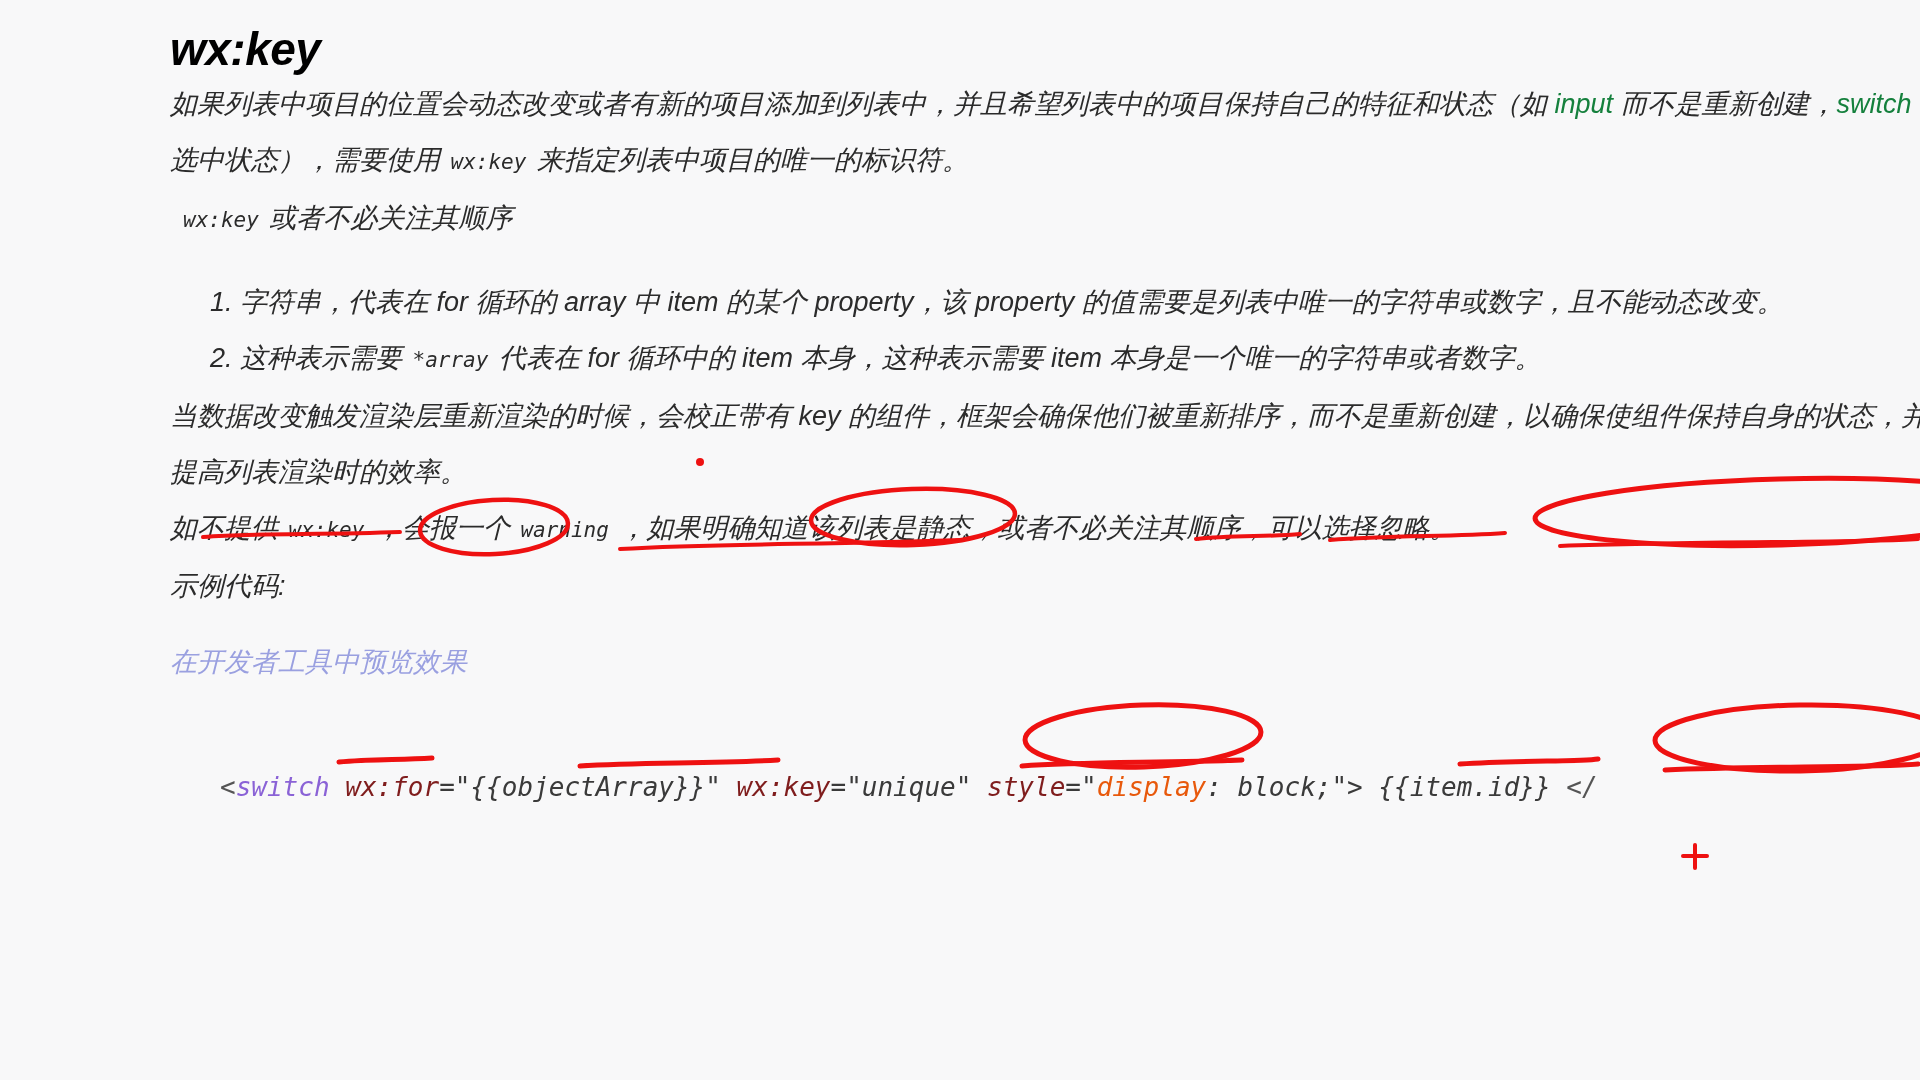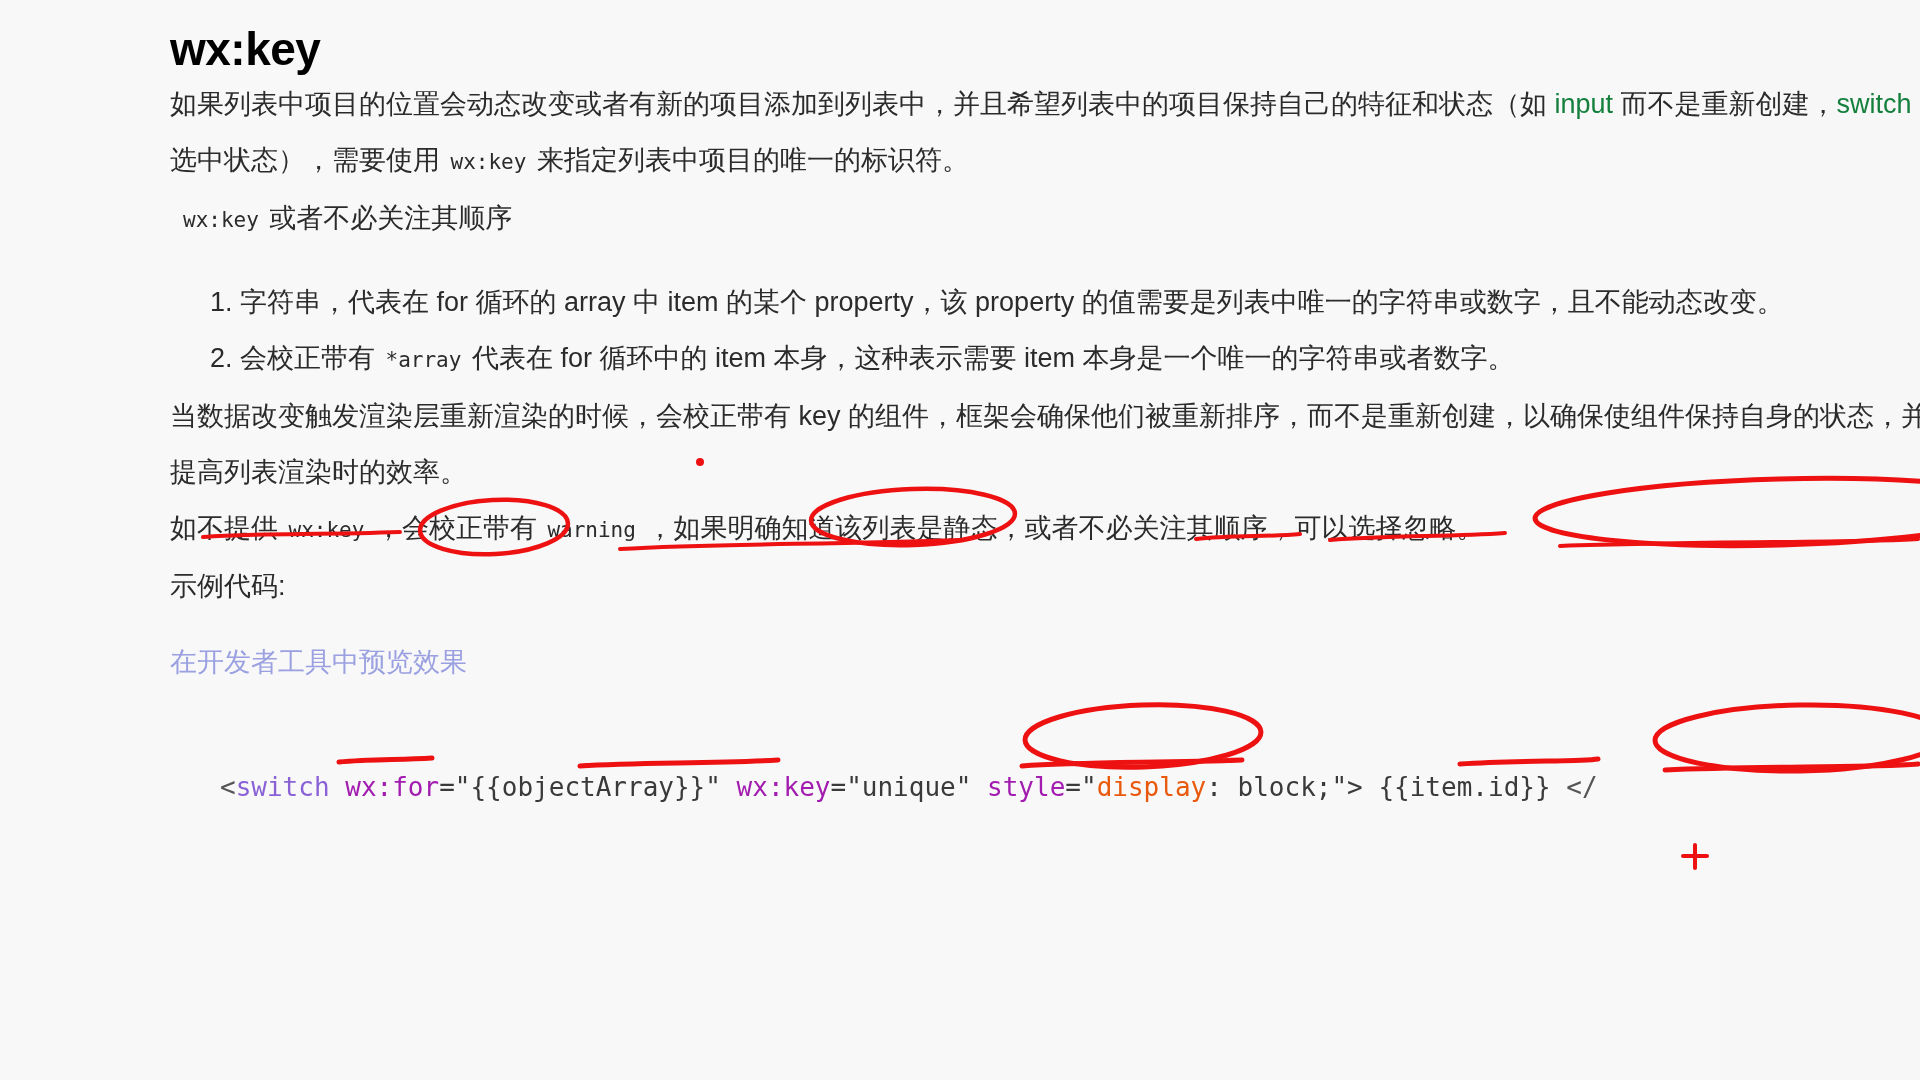--- a/index.html
+++ b/index.html
@@ -7,20 +7,21 @@
     width:1920px; height:1080px;
     background:#f7f7f8;
     font-family:"Liberation Sans","DejaVu Sans",sans-serif;
     overflow:hidden;
     position:relative;
     color:#1f1f1f;
   }
   #page {
     position:absolute; left:0; top:0; width:1720px; height:1080px;
     background:#f8f8f9;
+    font-style:italic;
   }
   .doc {
     position:absolute;
     left:170px; top:0; width:1790px;
   }
   .page-title {
     font-size:46px; font-weight:bold; letter-spacing:-0.5px;
     margin:22px 0 0 0; color:#000;
     font-family:"Liberation Sans","DejaVu Sans",sans-serif;
   }
@@ -48,21 +49,21 @@
     margin-top:26px; font-size:27px; color:#9aa0e0; line-height:44px;
   }
   .codeblock {
     margin-top:80px; margin-left:50px;
     font-family:"DejaVu Sans Mono","Liberation Mono",monospace;
     font-size:26px; line-height:46px; white-space:pre;
     color:#3a3a3a;
   }
   .tk-punct { color:#555; }
   .tk-tag { color:#8a62d6; }
-  .tk-attr { color:#a21caf; }
+  .tk-attr { color:#7f1d1d; }
   .tk-str  { color:#3a3a3a; }
   .tk-prop { color:#e8590c; }
 
   
   #annots { position:absolute; left:0; top:0; width:1920px; height:1080px; pointer-events:none; }
 </style>
 </head>
 <body>
 
 <div id="page">
@@ -76,28 +77,28 @@
 
     <p class="body valueline">
       <span class="codespan">wx:key</span><span> 或者不必关注其顺序</span>
     </p>
 
     <ol class="oli">
       <li>
         <span>字符串，代表在 for 循环的 array 中 item 的某个 property，该 property 的值需要是列表中唯一的字符串或数字，且不能动态改变。</span>
       </li>
       <li>
-        <span>会校正带有 </span><span class="codespan">*array</span><span> 代表在 for 循环中的 item 本身，这种表示需要 item 本身是一个唯一的字符串或者数字。</span>
+        <span>这种表示需要 </span><span class="codespan">*array</span><span> 代表在 for 循环中的 item 本身，这种表示需要 item 本身是一个唯一的字符串或者数字。</span>
       </li>
     </ol>
 
     <p class="body para2">当数据改变触发渲染层重新渲染的时候，会校正带有 key 的组件，框架会确保他们被重新排序，而不是重新创建，以确保使组件保持自身的状态，并且提高列表渲染时的效率。</p>
 
     <p class="body para3">
-      <span>如不提供 </span><span class="codespan">wx:key</span><span> ，会校正带有 </span><span class="codespan">warning</span><span> ，如果明确知道该列表是静态，或者不必关注其顺序，可以选择忽略。</span>
+      <span>如不提供 </span><span class="codespan">wx:key</span><span> ，会报一个 </span><span class="codespan">warning</span><span> ，如果明确知道该列表是静态，或者不必关注其顺序，可以选择忽略。</span>
     </p>
 
     <p class="body para4">示例代码:</p>
 
     <div class="previewlink">在开发者工具中预览效果</div>
 
     <div class="codeblock"><span class="tk-punct">&lt;</span><span class="tk-tag">switch</span><span class="tk-punct"> </span><span class="tk-attr">wx:for</span><span class="tk-str">="{{objectArray}}" </span><span class="tk-attr">wx:key</span><span class="tk-str">="unique" </span><span class="tk-attr">style</span><span class="tk-str">="</span><span class="tk-prop">display</span><span class="tk-str">: block;"&gt; {{item.id}} </span><span class="tk-punct">&lt;/</span></div>
 
   </div>
 

